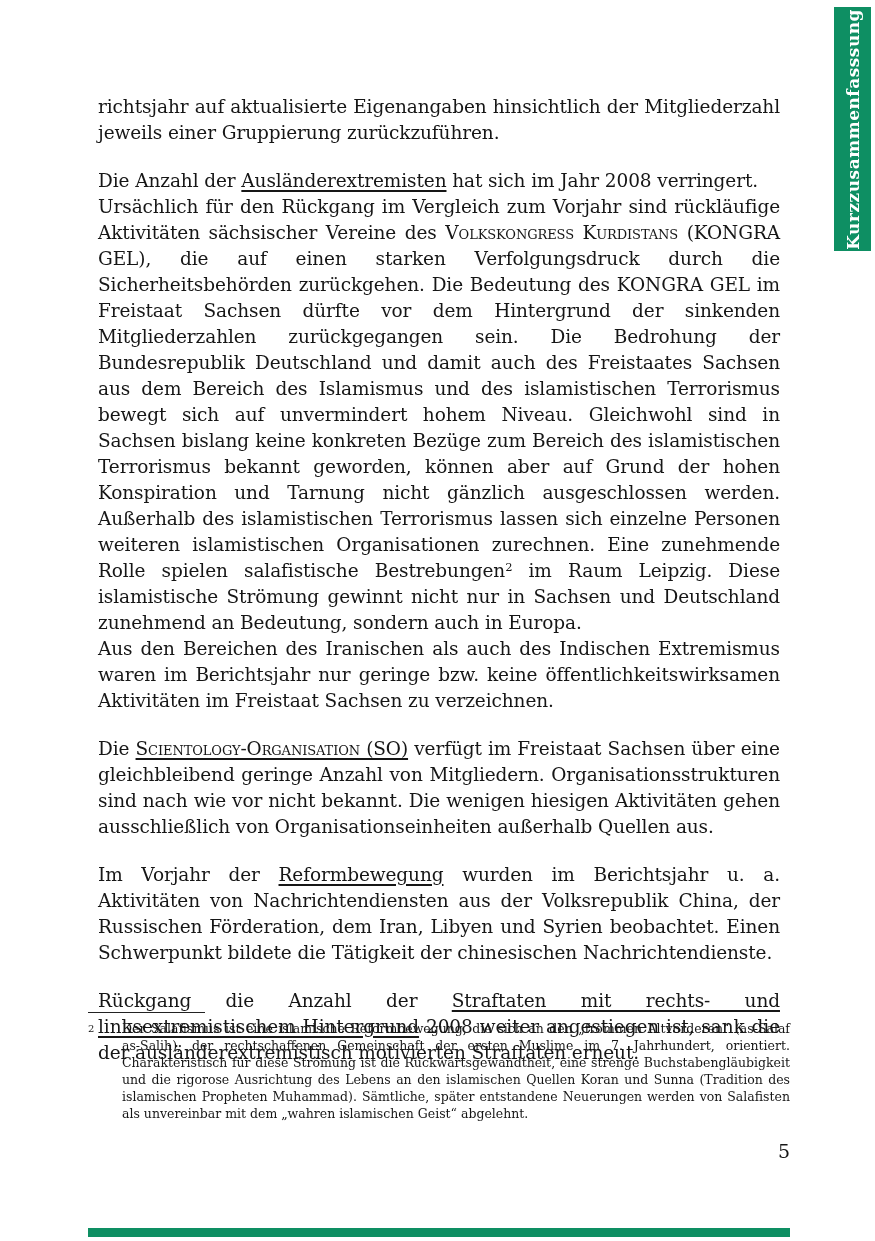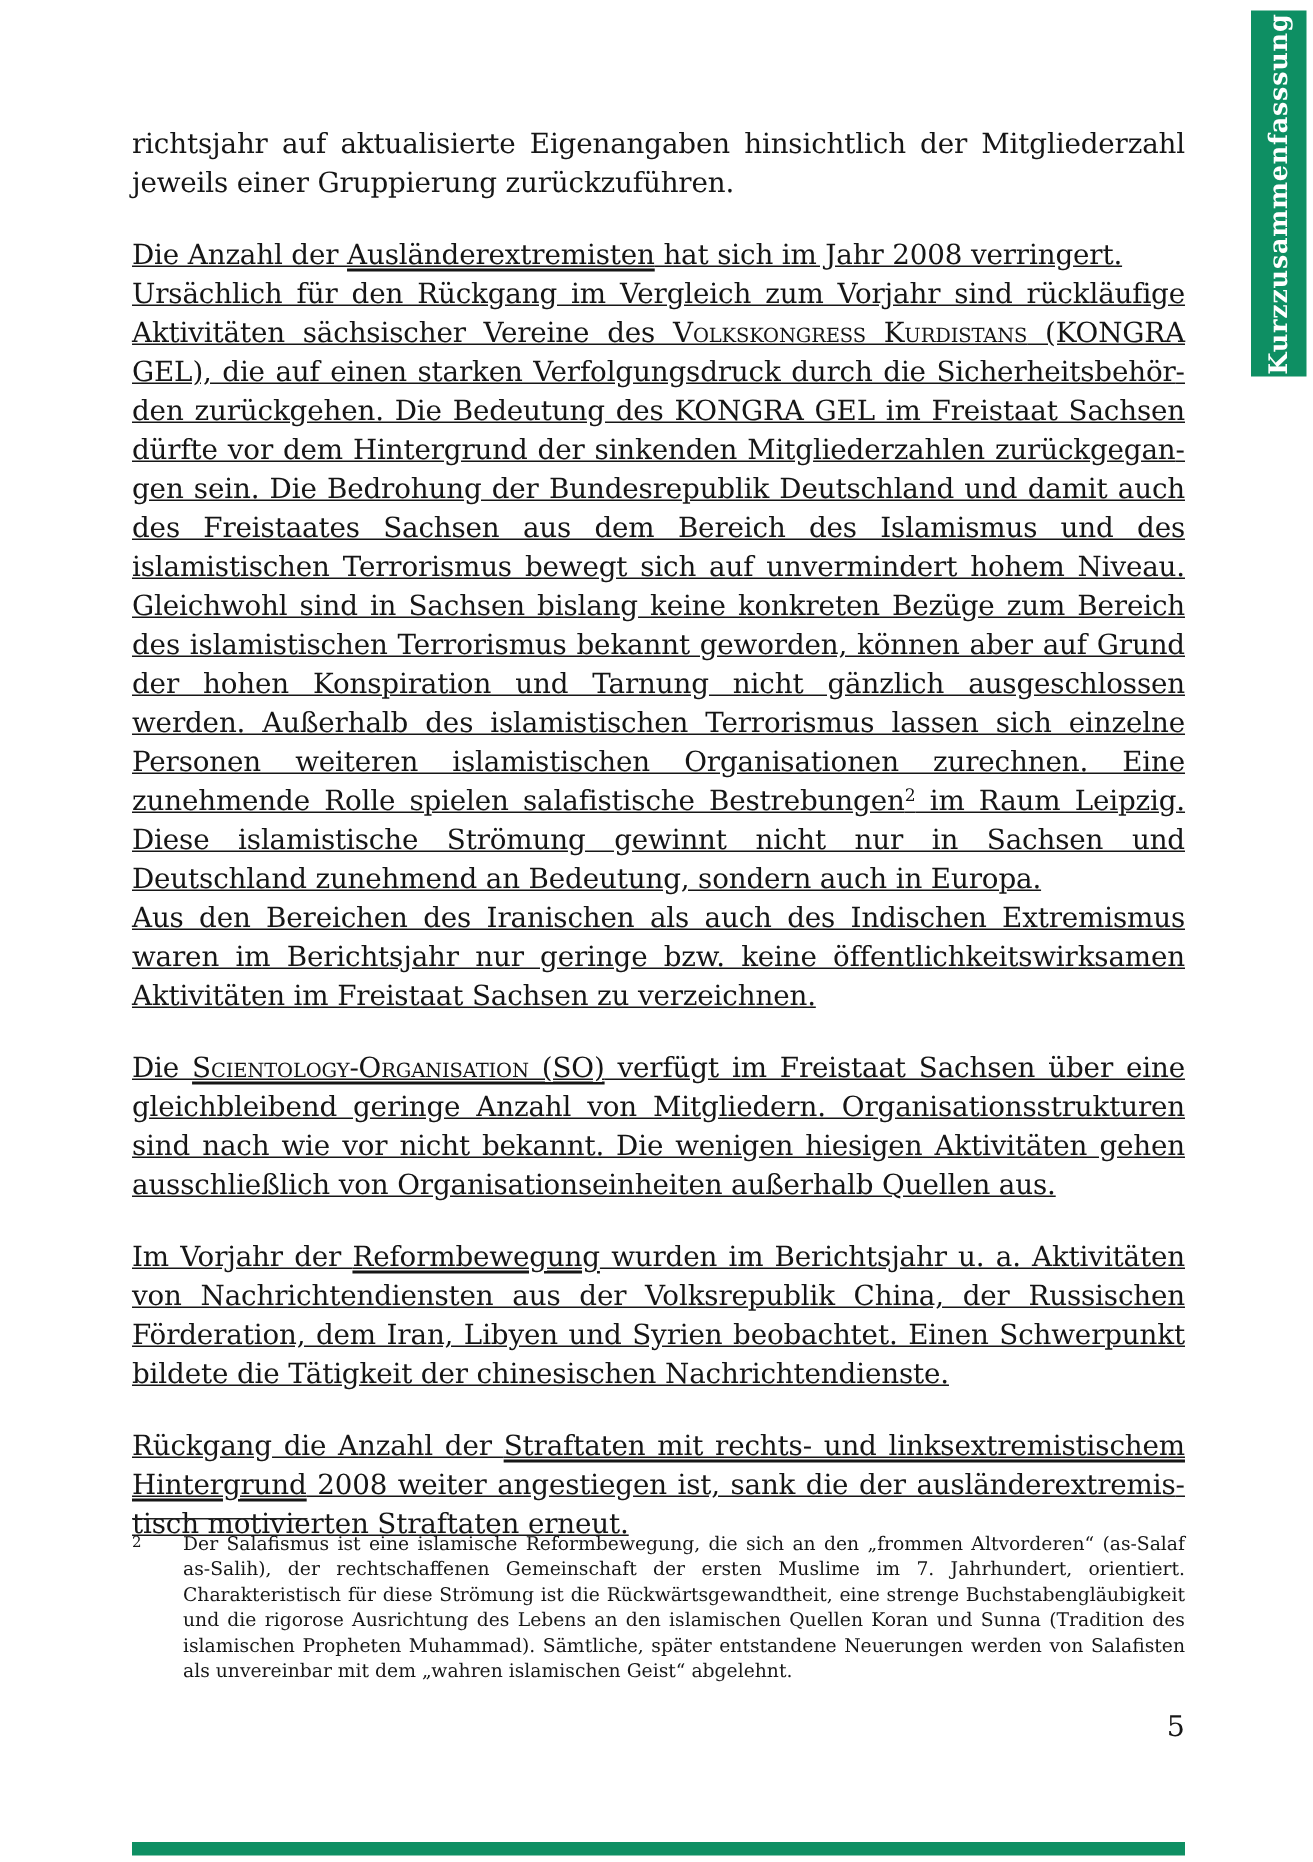--- a/index.html
+++ b/index.html
@@ -27,27 +27,27 @@
     font-size:17px;
     letter-spacing:0.5px;
     white-space:nowrap;
   }
 
   
   .content {
     position:absolute; top:84px; left:88px; width:702px;
   }
   .para {
-    margin:0;
+    margin:10px;
     font-size:18.5px;
     line-height:26px;
     text-align:justify;
     letter-spacing:-0.1px;
   }
-  .para + .para { margin-top:22px;text-decoration:underline; }
+  .para + .para { margin-top:22px; }
   .u {
     text-decoration:underline;
     text-decoration-thickness:1.5px;
     text-underline-offset:2.5px;
   }
   .sc { font-variant:small-caps; }
   sup.fnref { font-size:0.62em; line-height:0; vertical-align:0.5em; }
 
   
   .footnote-area {

